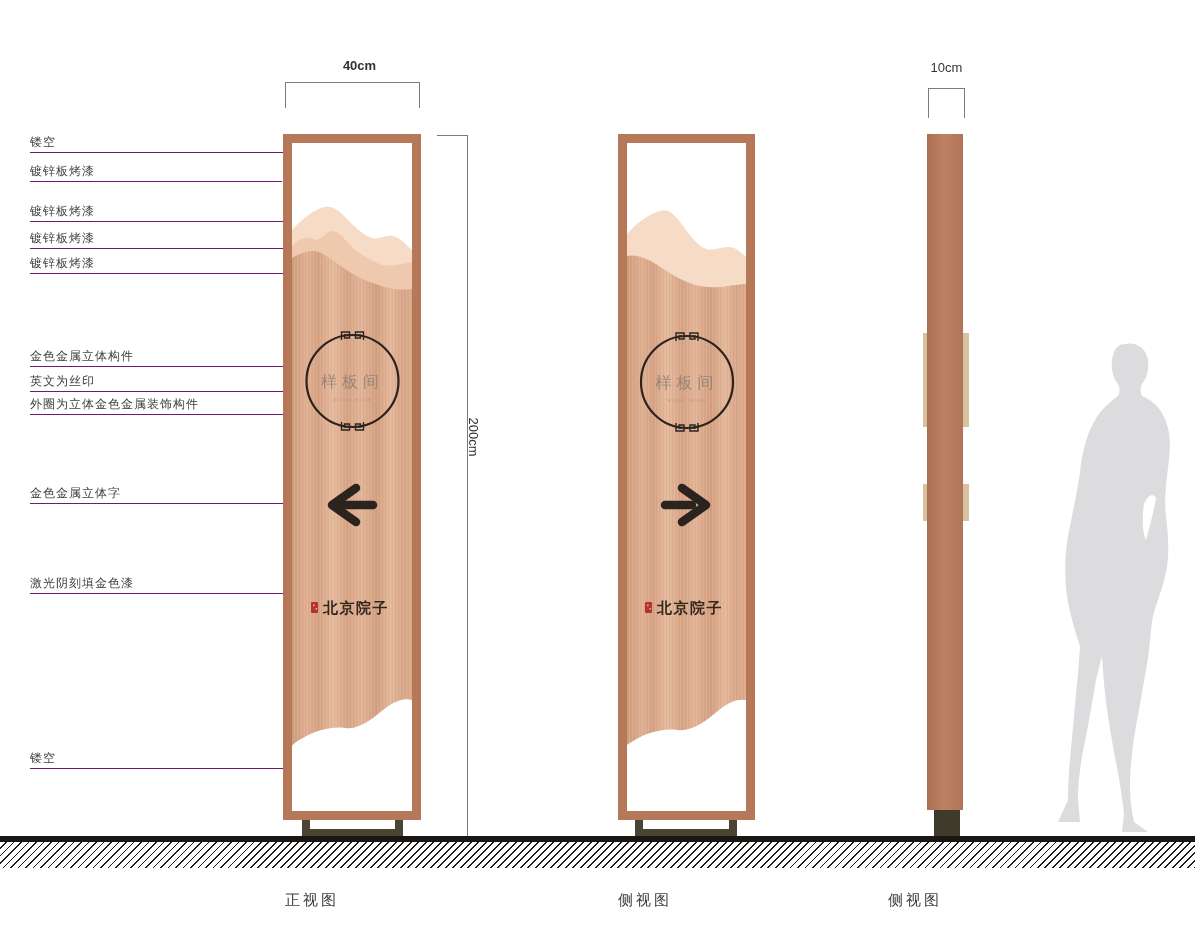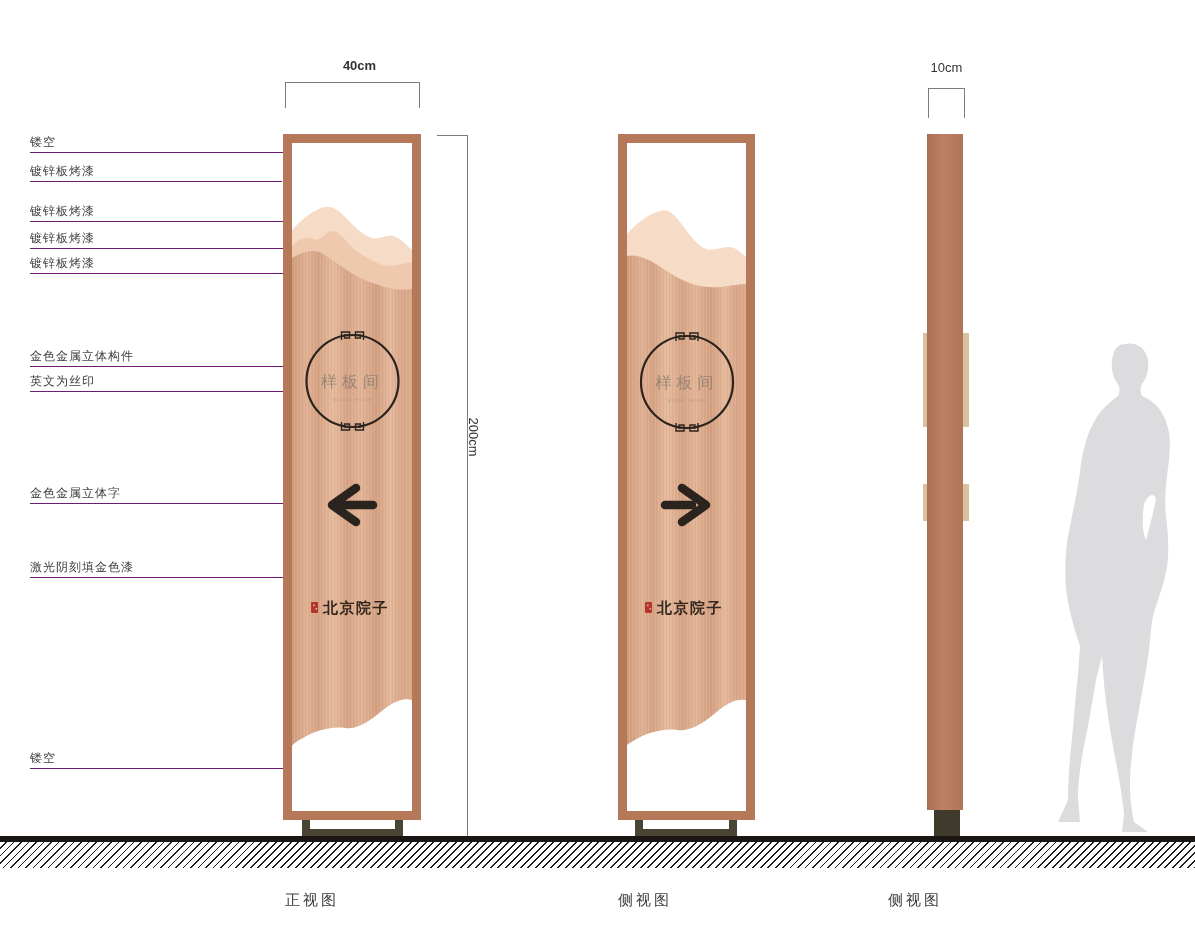--- a/index.html
+++ b/index.html
@@ -39,22 +39,23 @@
 
 <div class="canvas">
 
   <div class="callout" style="top:135px; width:276px;"><span>镂空</span></div>
   <div class="callout" style="top:164px; width:252px;"><span>镀锌板烤漆</span></div>
   <div class="callout" style="top:204px; width:263px;"><span>镀锌板烤漆</span></div>
   <div class="callout" style="top:231px; width:258px;"><span>镀锌板烤漆</span></div>
   <div class="callout" style="top:256px; width:260px;"><span>镀锌板烤漆</span></div>
   <div class="callout" style="top:349px; width:313px;"><span>金色金属立体构件</span></div>
   <div class="callout" style="top:374px; width:319px;"><span>英文为丝印</span></div>
+  <div class="callout" style="top:397px; width:286px;"><span>外圈为立体金色金属装饰构件</span></div>
   <div class="callout" style="top:486px; width:308px;"><span>金色金属立体字</span></div>
-  <div class="callout" style="top:560px; width:257px;"><span>激光阴刻填金色漆</span></div>
+  <div class="callout" style="top:576px; width:257px;"><span>激光阴刻填金色漆</span></div>
   <div class="callout" style="top:751px; width:272px;"><span>镂空</span></div>
 
   <div class="dim-label" style="left:292px; top:58px; width:135px;font-weight:bold;">40cm</div>
   <div class="dim-bracket-top" style="left:285px; top:82px; width:135px; height:26px;"></div>
 
   <div class="dim-hline" style="left:437px; top:135px; width:30px;"></div>
   <div class="dim-vline" style="left:467px; top:135px; height:701px;"></div>
   <div class="dim-label-rot" style="left:443px; top:429px;">200cm</div>
 
   <div class="dim-label" style="left:908px; top:60px; width:77px;text-align:center;">10cm</div>

